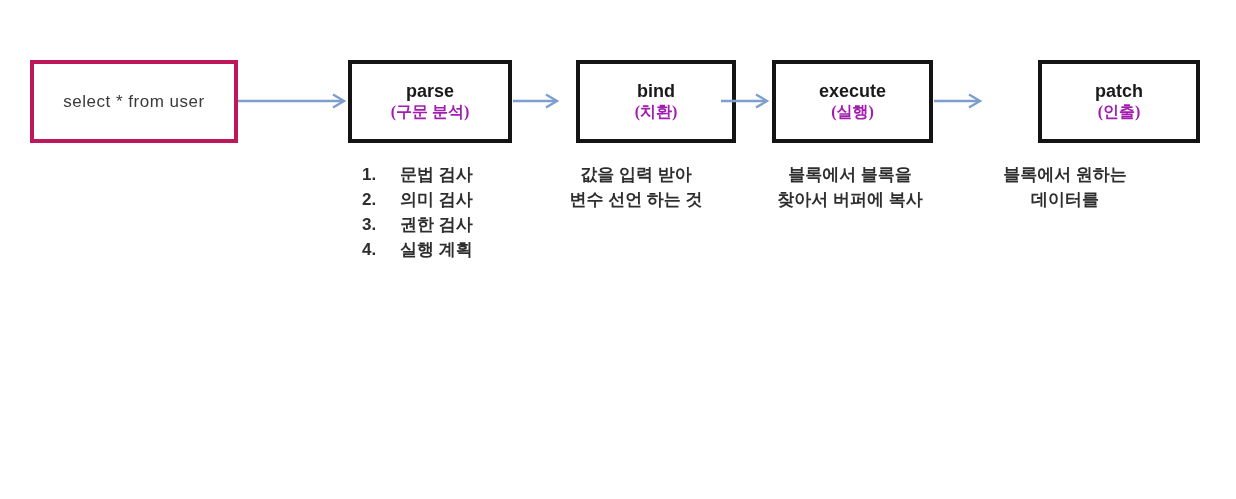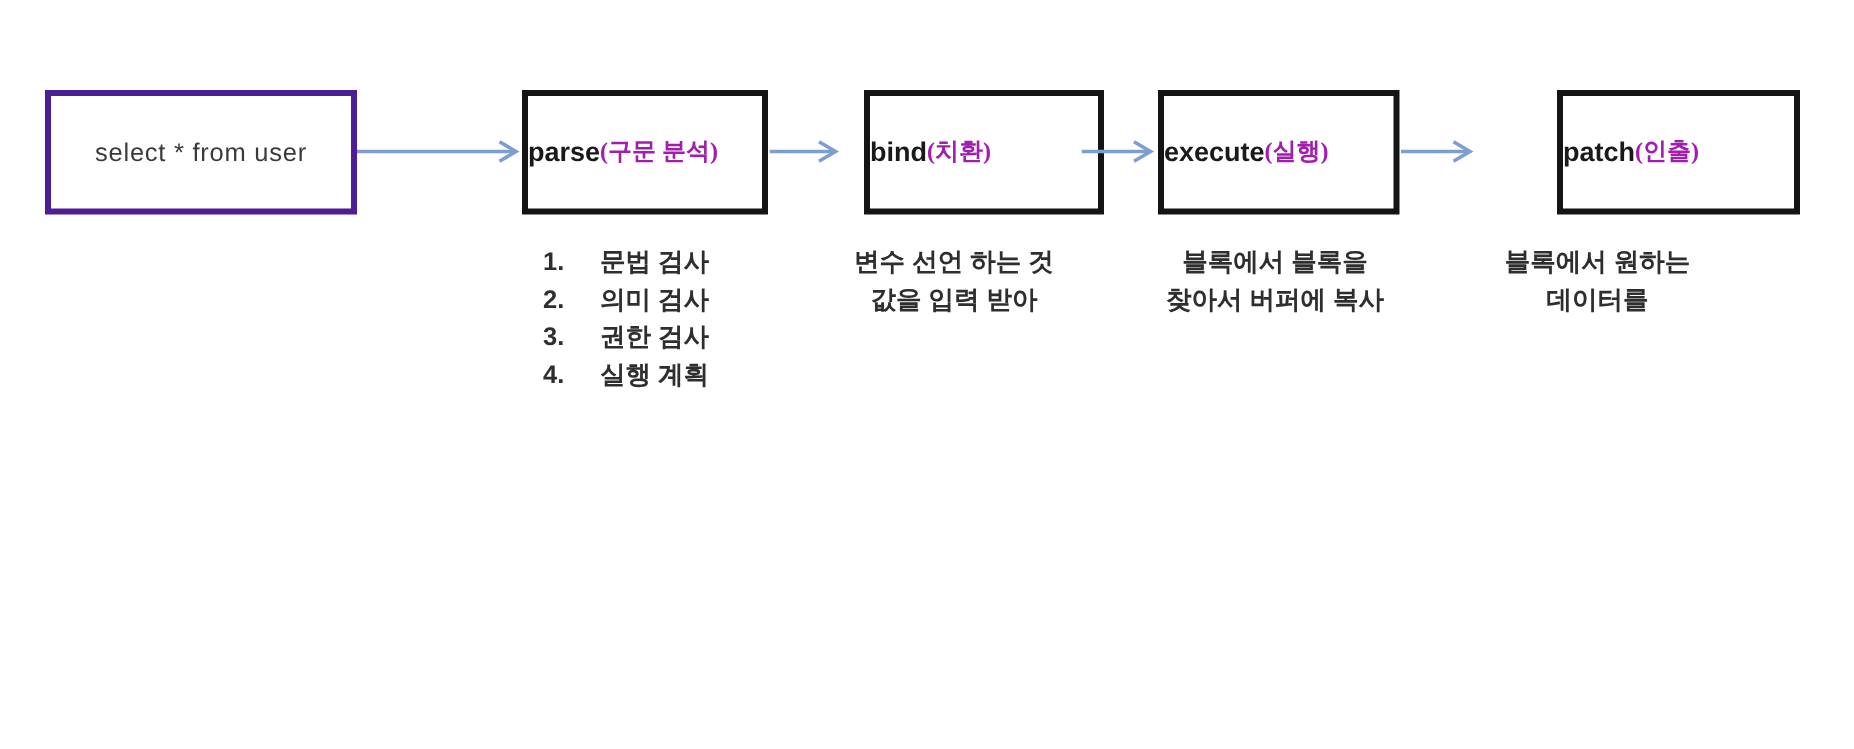--- a/index.html
+++ b/index.html
@@ -17,29 +17,30 @@
   }
 
   
   .stage-box {
     position: absolute;
     top: 60px;
     height: 75px;
     border: 4px solid #141414;
     background: #ffffff;
     display: flex;
-    flex-direction: row;
+    flex-direction: column;
     align-items: center;
+    justify-content: center;
     text-align: center;
   }
   .source-box {
     position: absolute;
     top: 60px;
     height: 75px;
-    border: 4px solid #4c1d95;
+    border: 4px solid #be185d;
     background: #ffffff;
     display: flex;
     align-items: center;
     justify-content: center;
     text-align: center;
   }
   .source-label {
     font-size: 17px;
     color: #3a3a3a;
     letter-spacing: 0.5px;
@@ -155,22 +156,22 @@
       <span class="parse-num">3.</span>
       <span class="parse-text">권한 검사</span>
     </div>
     <div class="parse-row">
       <span class="parse-num">4.</span>
       <span class="parse-text">실행 계획</span>
     </div>
   </div>
 
   <div class="note" style="left:545px; width:182px;">
+    <div>값을 입력 받아</div>
     <div>변수 선언 하는 것</div>
-    <div>값을 입력 받아</div>
   </div>
 
   <div class="note" style="left:755px; width:190px;">
     <div>블록에서 블록을</div>
     <div>찾아서 버퍼에 복사</div>
   </div>
 
   <div class="note" style="left:975px; width:180px;">
     <div>블록에서 원하는</div>
     <div>데이터를</div>

